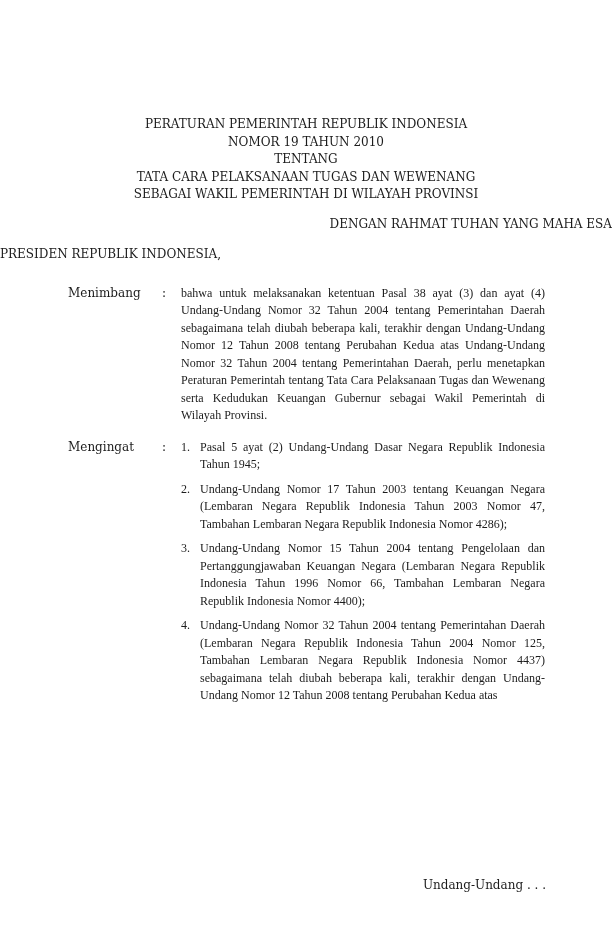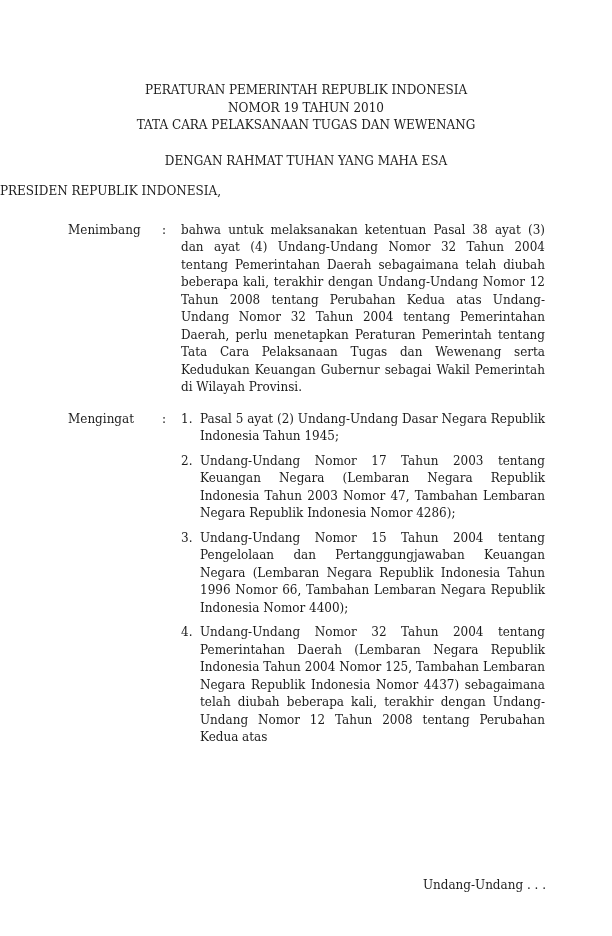--- a/index.html
+++ b/index.html
@@ -12,27 +12,27 @@
     width: 612px;
     height: 936px;
     background: #ffffff;
     font-family: "DejaVu Serif", "Liberation Serif", serif;
     font-size: 12px;
     color: #1c1c1c;
     overflow: hidden;
     box-sizing: border-box;
   }
   .header-block {
-    padding-top: 82px;
+    padding-top: 116px;
     text-align: center;
     line-height: 17.5px;
   }
   .invocation {
-    margin-top: 18px;
-    text-align: center;
+    margin-top: 12px;
+    text-align: right;
     line-height: 17.5px;
   }
   .issuer {
     margin-top: 13px;
     line-height: 17.5px;
   }
   .body-block {
     margin-left: 68px;
     margin-right: 67px;
   }
@@ -46,20 +46,21 @@
     width: 94px;
     flex-shrink: 0;
   }
   .clause-colon {
     width: 19px;
     flex-shrink: 0;
   }
   .clause-body {
     flex: 1;
     text-align: justify;
+    font-family: Liberation Serif, serif;
   }
   .legal-item {
     display: flex;
     margin-bottom: 7px;
   }
   .legal-item:last-child { margin-bottom: 0; }
   .item-number {
     width: 19px;
     flex-shrink: 0;
   }
@@ -75,21 +76,23 @@
   }
 </style>
 </head>
 <body>
 
 <div class="page">
 
   <div class="header-block">
     <div>PERATURAN PEMERINTAH REPUBLIK INDONESIA</div>
     <div>NOMOR 19 TAHUN 2010</div>
+    <div>TENTANG</div>
     <div>TATA CARA PELAKSANAAN TUGAS DAN WEWENANG</div>
+    <div>SEBAGAI WAKIL PEMERINTAH DI WILAYAH PROVINSI</div>
   </div>
 
   <div class="invocation">DENGAN RAHMAT TUHAN YANG MAHA ESA</div>
 
   <div class="issuer">PRESIDEN REPUBLIK INDONESIA,</div>
 
   <div class="body-block">
 
     <div class="clause clause-considering">
       <div class="clause-label">Menimbang</div>

